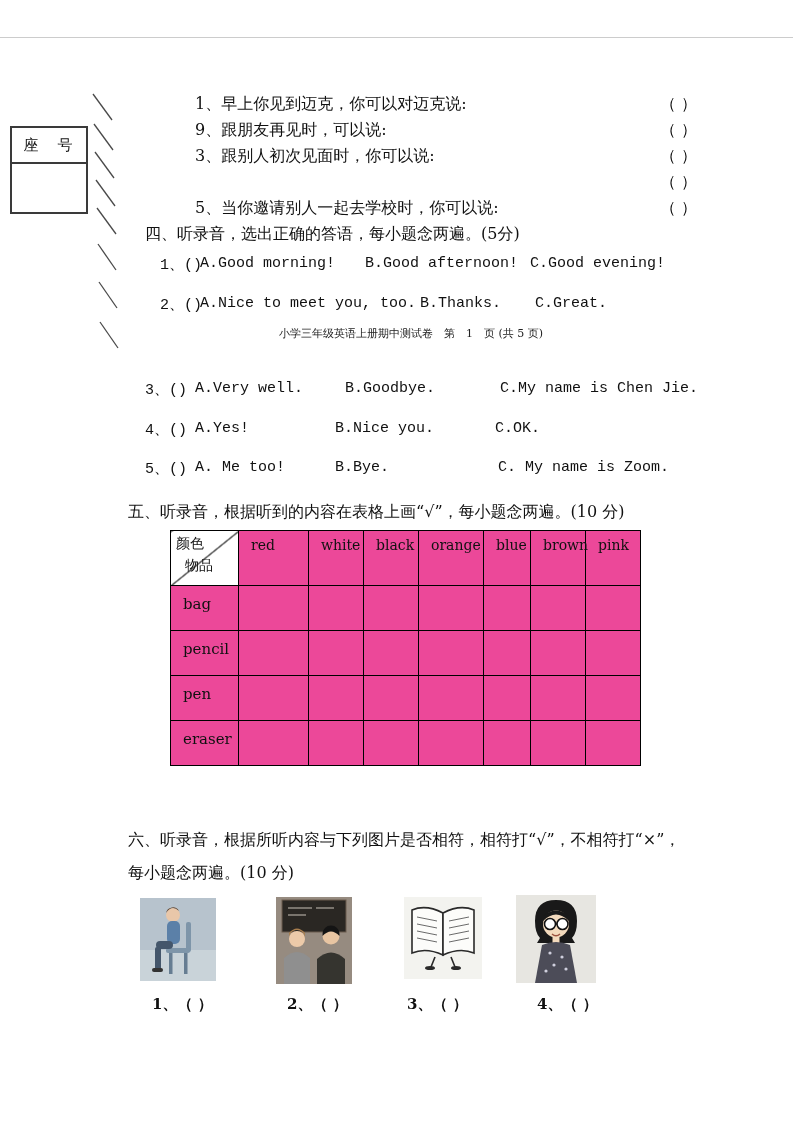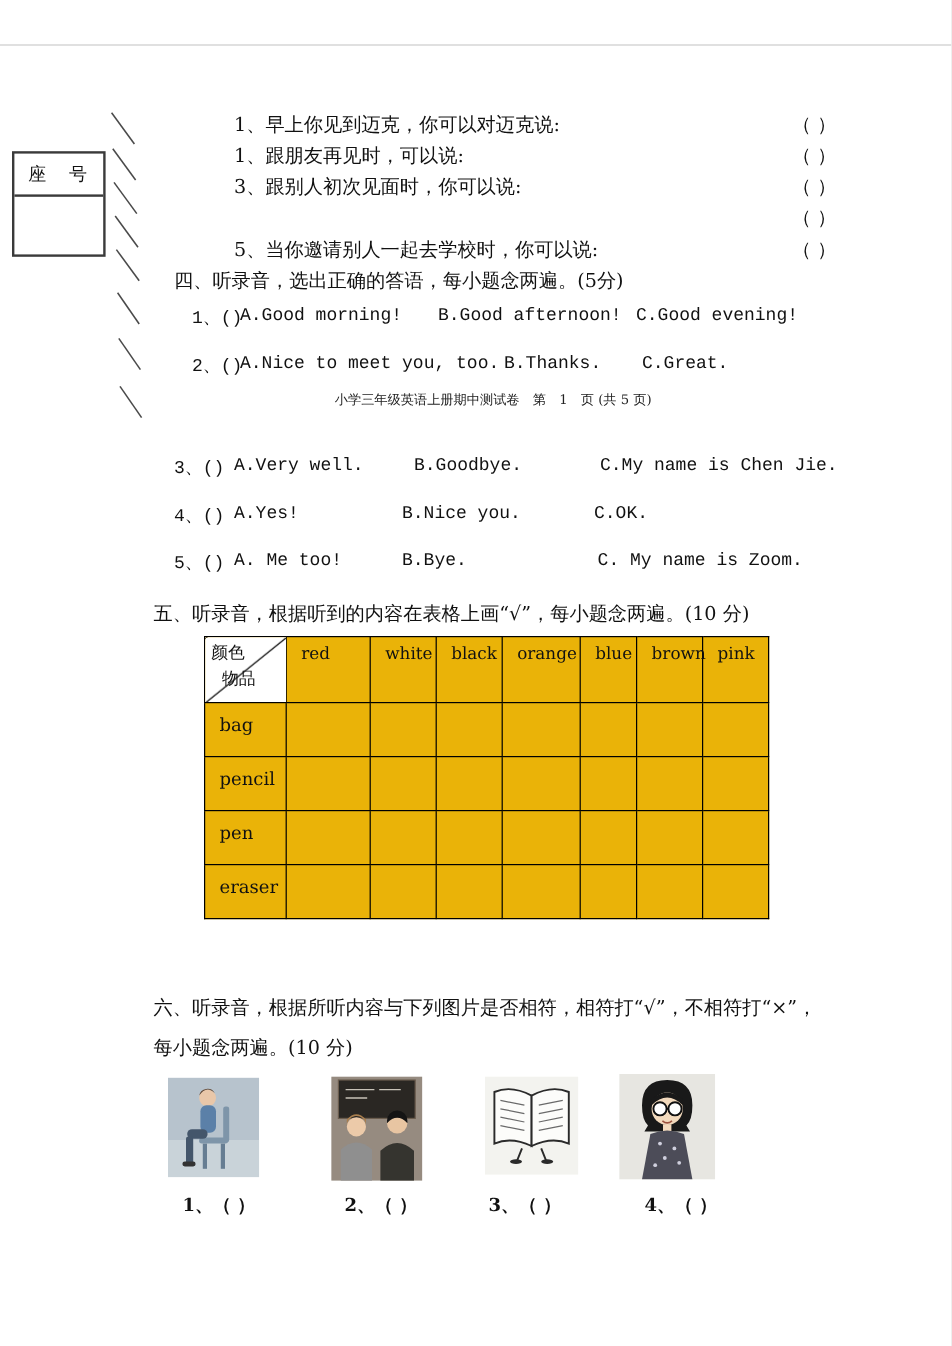--- a/index.html
+++ b/index.html
@@ -19,21 +19,21 @@
   .qrow { position: absolute; left: 147px; font-size: 16px; white-space: nowrap; height: 22px; margin-left: 48px; }
   .qrow .ans { position: absolute; left: 465px; top: 0; }
 
   .sec-title { position: absolute; font-size: 16px; white-space: nowrap; }
 
   .s4row { position: absolute; height: 20px; font-family: "Liberation Mono", "DejaVu Sans Mono", monospace; font-size: 15px; }
   .s4row span { position: absolute; top: 0; white-space: nowrap; }
 
   .footer { position: absolute; top: 326px; left: 0; width: 100%; text-align: center; font-size: 11px; color: #222; padding-left: 29px; }
 
-  table.grid { position: absolute; left: 170px; top: 530px; width: 470px; border-collapse: collapse; table-layout: fixed; background: #eab308; }
+  table.grid { position: absolute; left: 170px; top: 530px; width: 470px; border-collapse: collapse; table-layout: fixed; background: #ec4899; }
   .grid th, .grid td { border: 1px solid #000; font-weight: normal; font-size: 14px; text-align: left; vertical-align: top; padding: 6px 4px 0 12px; }
   .grid td.rowlabel { font-size: 15px; padding-top: 9px; }
   .corner { position: relative; padding: 0 !important;
     background: linear-gradient(to bottom right, #ffffff calc(50% - 0.8px), #000 calc(50% - 0.2px), #000 calc(50% + 0.2px), #ffffff calc(50% + 0.8px)); }
   .c-top { position: absolute; top: 4px; left: 5px; font-size: 14px; }
   .c-bottom { position: absolute; top: 26px; left: 14px; font-size: 14px; }
 
   .pic { position: absolute; line-height: 0; }
   .pic svg { display: block; }
   .caption { position: absolute; font-size: 15px; font-weight: bold; white-space: nowrap; }
@@ -61,21 +61,21 @@
       <line x1="11" y1="190" x2="29" y2="216"></line>
       <line x1="12" y1="230" x2="30" y2="256"></line>
     </g>
   </svg>
 
   <div class="qrow" style="top:94px">
     <span>1、早上你见到迈克，你可以对迈克说:</span>
     <span class="ans">（  ）</span>
   </div>
   <div class="qrow" style="top:120px">
-    <span>1、跟朋友再见时，可以说:</span>
+    <span>9、跟朋友再见时，可以说:</span>
     <span class="ans">（  ）</span>
   </div>
   <div class="qrow" style="top:146px">
     <span>3、跟别人初次见面时，你可以说:</span>
     <span class="ans">（  ）</span>
   </div>
   <div class="qrow" style="top:172px">
     <span class="ans">（  ）</span>
   </div>
   <div class="qrow" style="top:198px">

